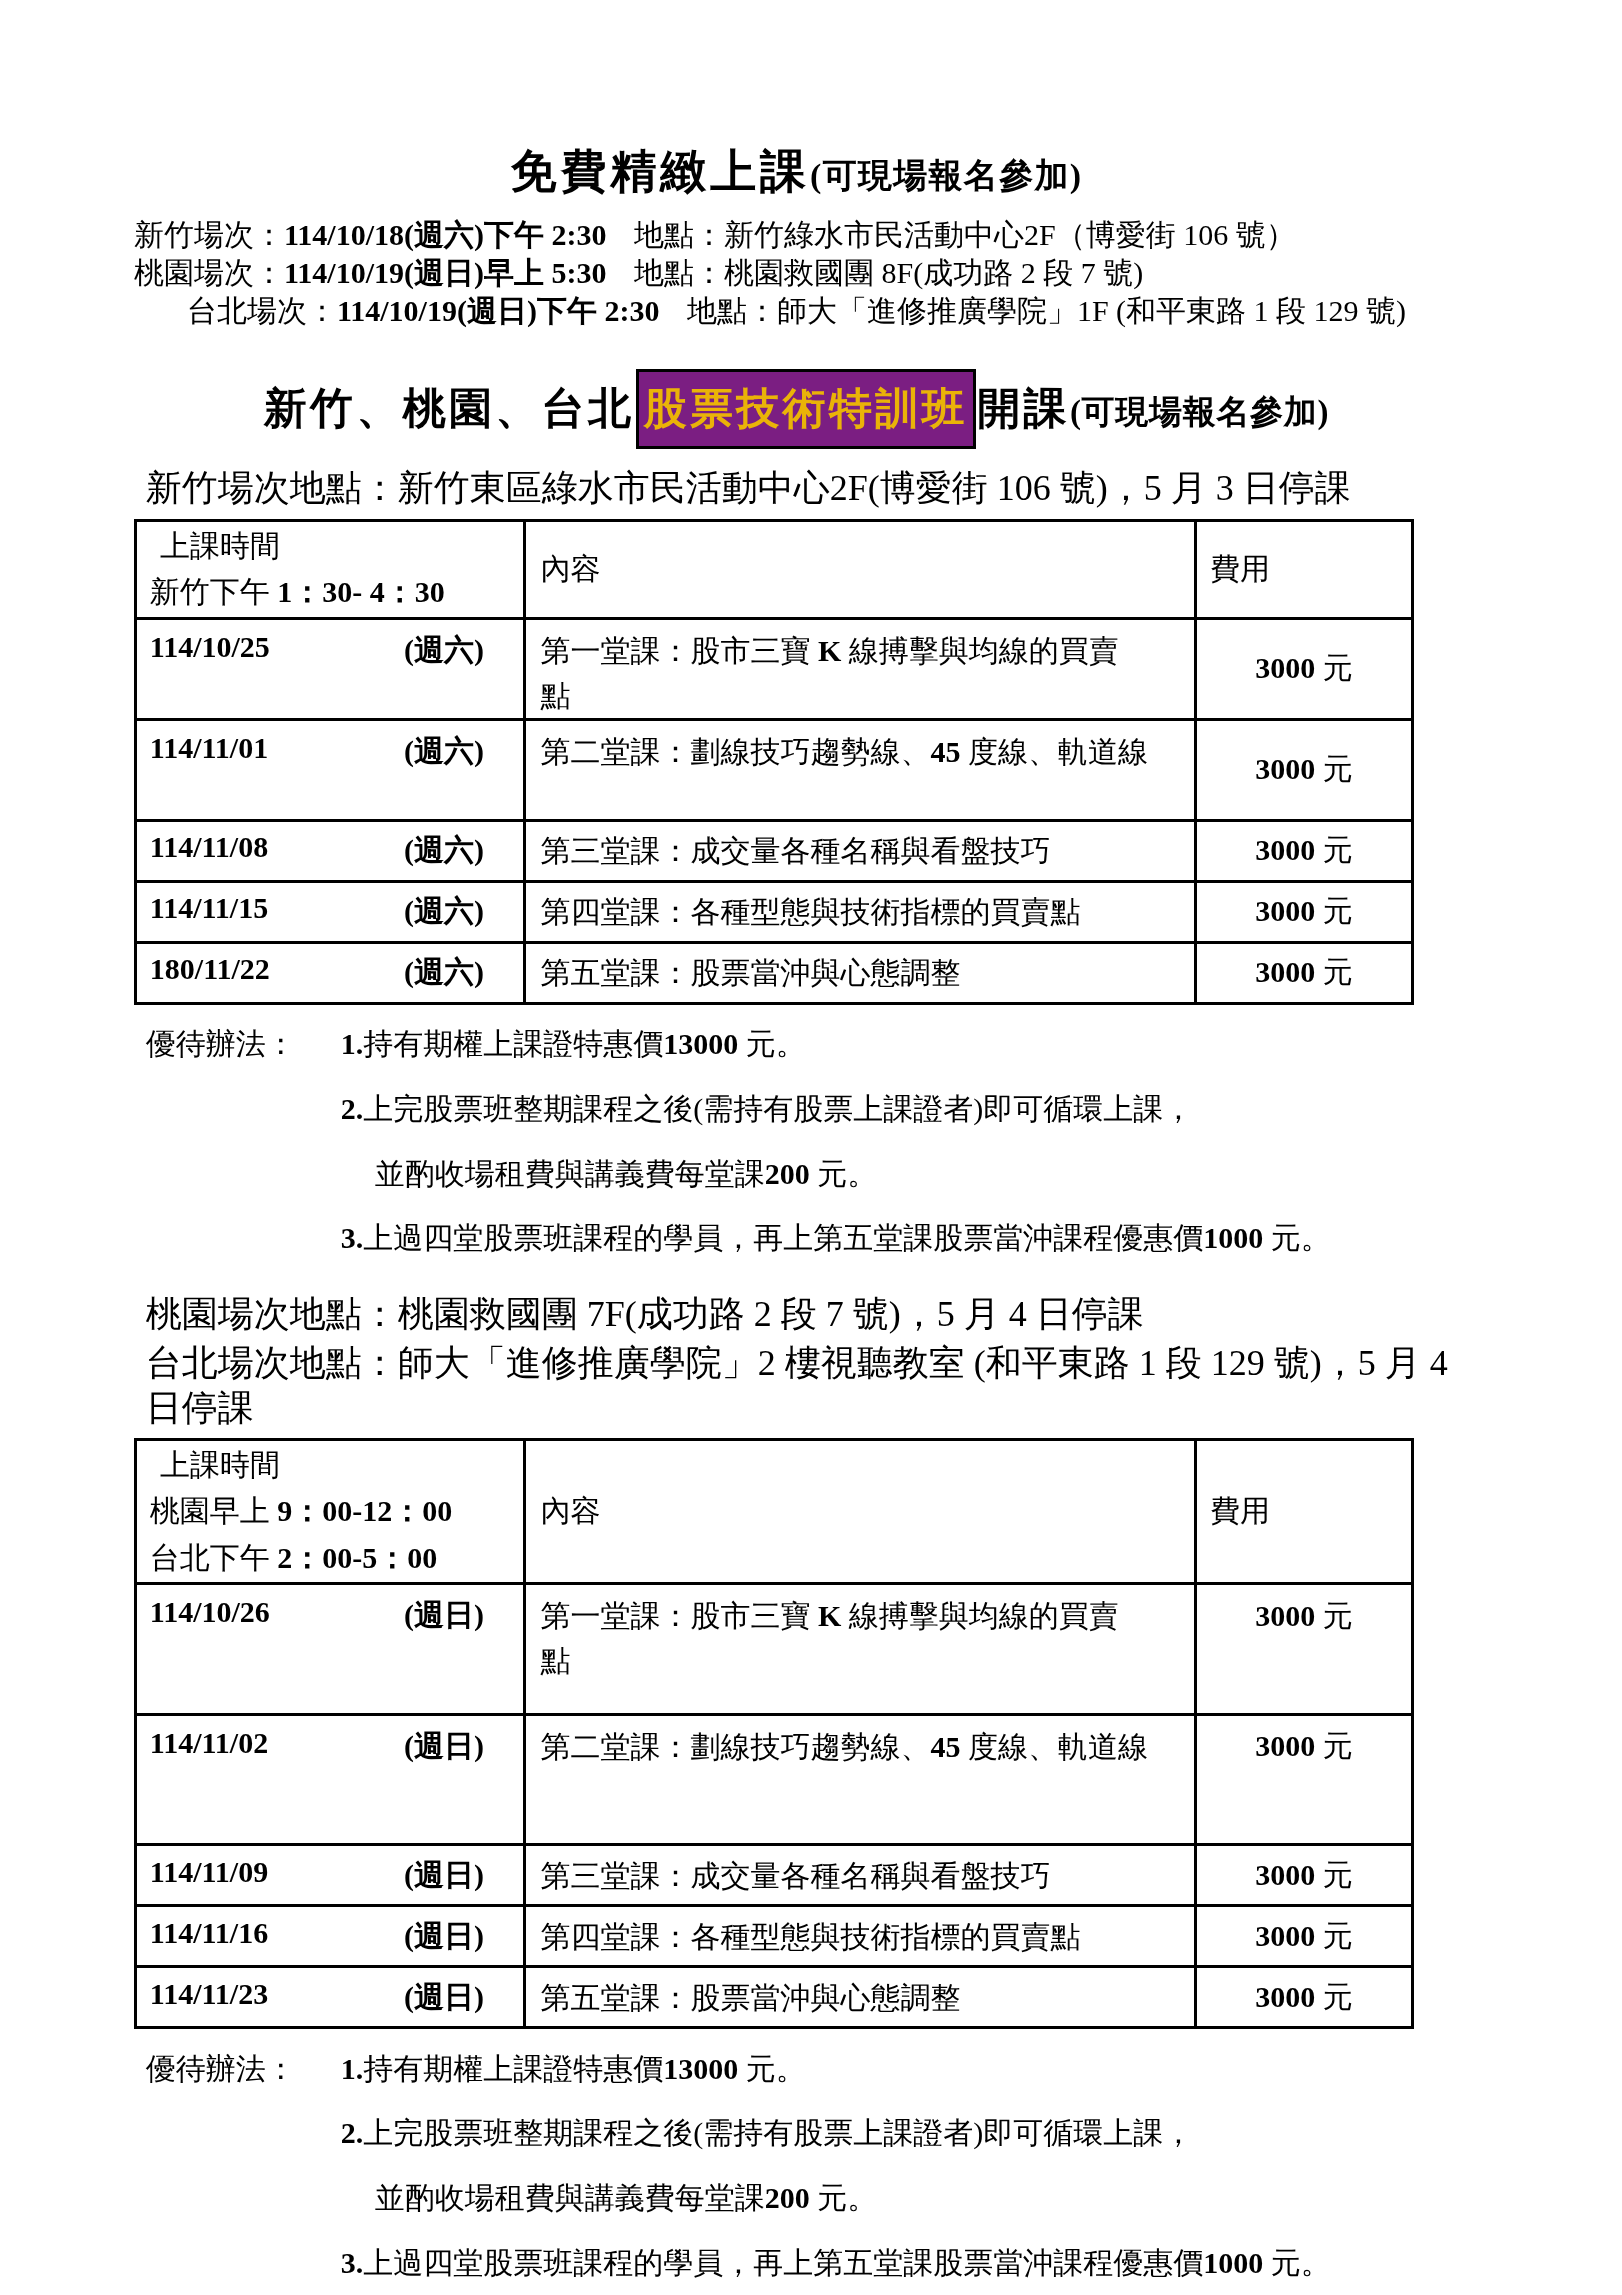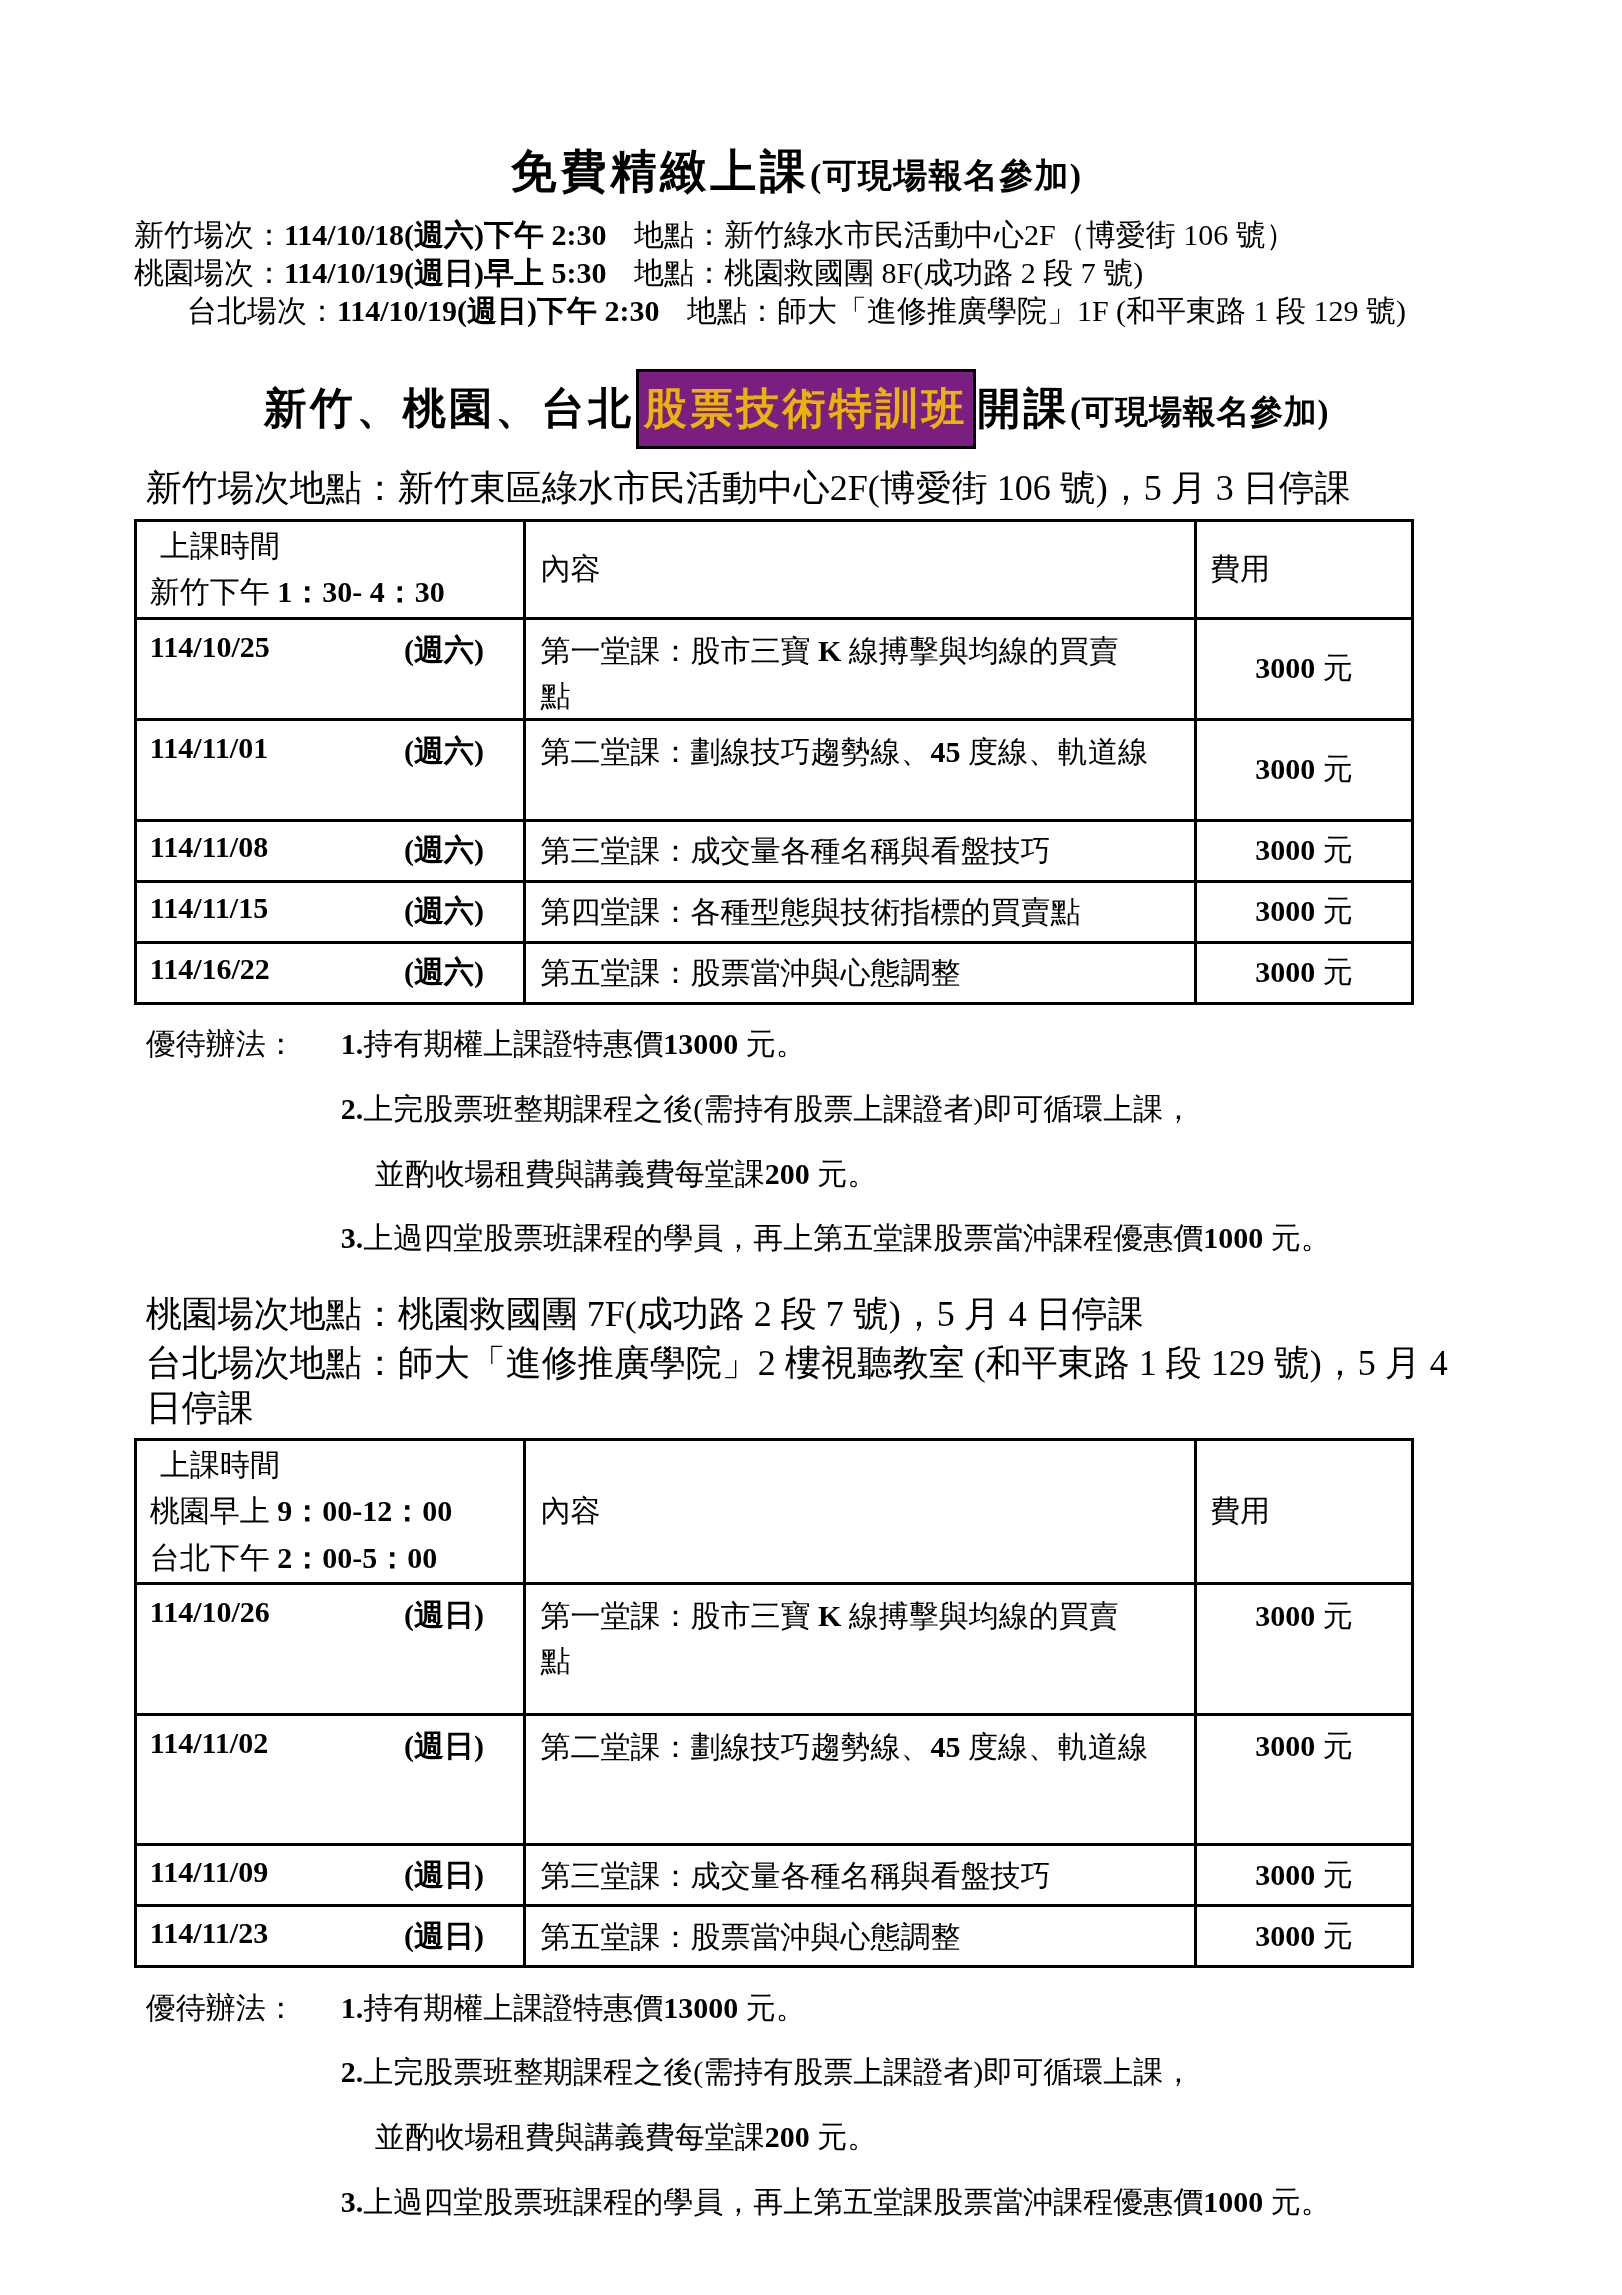--- a/index.html
+++ b/index.html
@@ -148,21 +148,21 @@
               <span>114/11/15</span>
               <span>(週六)</span>
             </div>
           </td>
       <td class="contentcell"><span>第四堂課：各種型態與技術指標的買賣點</span></td>
       <td class="feecell"><span class="num">3000</span><span> 元</span></td>
     </tr>
     <tr class="r-short">
       <td class="datecell">
             <div class="dwrap">
-              <span>114/16/22</span>
+              <span>180/11/22</span>
               <span>(週六)</span>
             </div>
           </td>
       <td class="contentcell"><span>第五堂課：股票當沖與心態調整</span></td>
       <td class="feecell"><span class="num">3000</span><span> 元</span></td>
     </tr>
   </tbody>
     </table>
 
   <div class="discount">
@@ -220,20 +220,30 @@
               <span>114/11/09</span>
               <span>(週日)</span>
             </div>
           </td>
       <td class="contentcell"><span>第三堂課：成交量各種名稱與看盤技巧</span></td>
       <td class="feecell"><span class="num">3000</span><span> 元</span></td>
     </tr>
     <tr class="r-short">
       <td class="datecell">
             <div class="dwrap">
+              <span>114/11/16</span>
+              <span>(週日)</span>
+            </div>
+          </td>
+      <td class="contentcell"><span>第四堂課：各種型態與技術指標的買賣點</span></td>
+      <td class="feecell"><span class="num">3000</span><span> 元</span></td>
+    </tr>
+    <tr class="r-short">
+      <td class="datecell">
+            <div class="dwrap">
               <span>114/11/23</span>
               <span>(週日)</span>
             </div>
           </td>
       <td class="contentcell"><span>第五堂課：股票當沖與心態調整</span></td>
       <td class="feecell"><span class="num">3000</span><span> 元</span></td>
     </tr>
   </tbody>
     </table>
 

